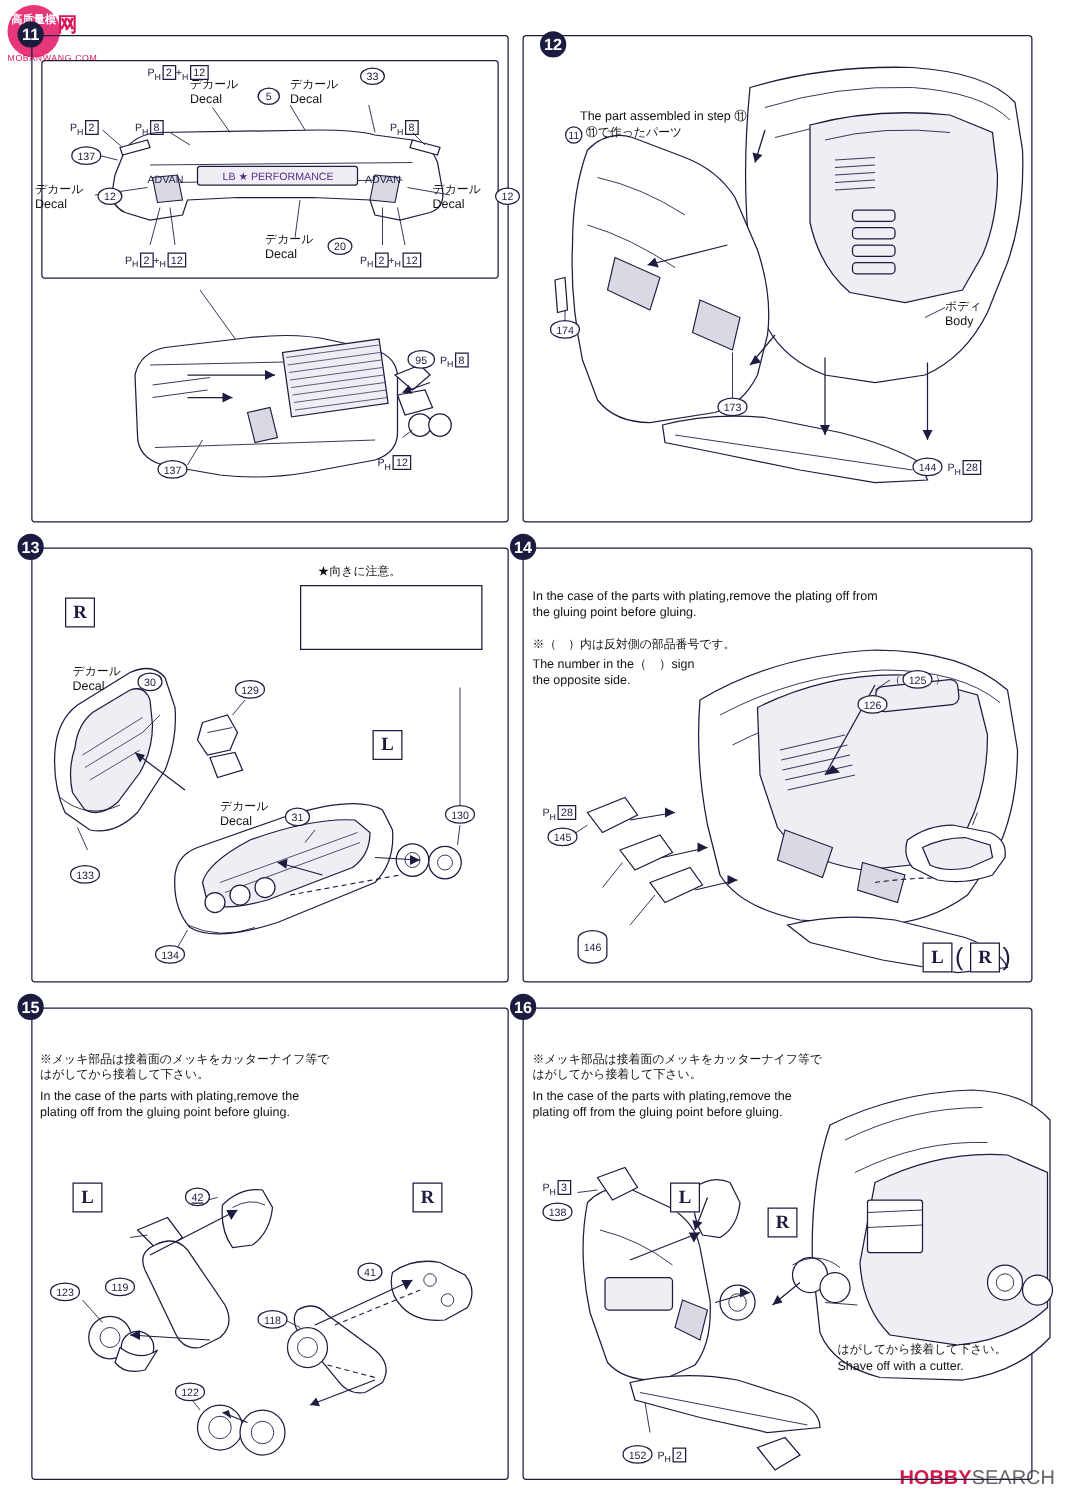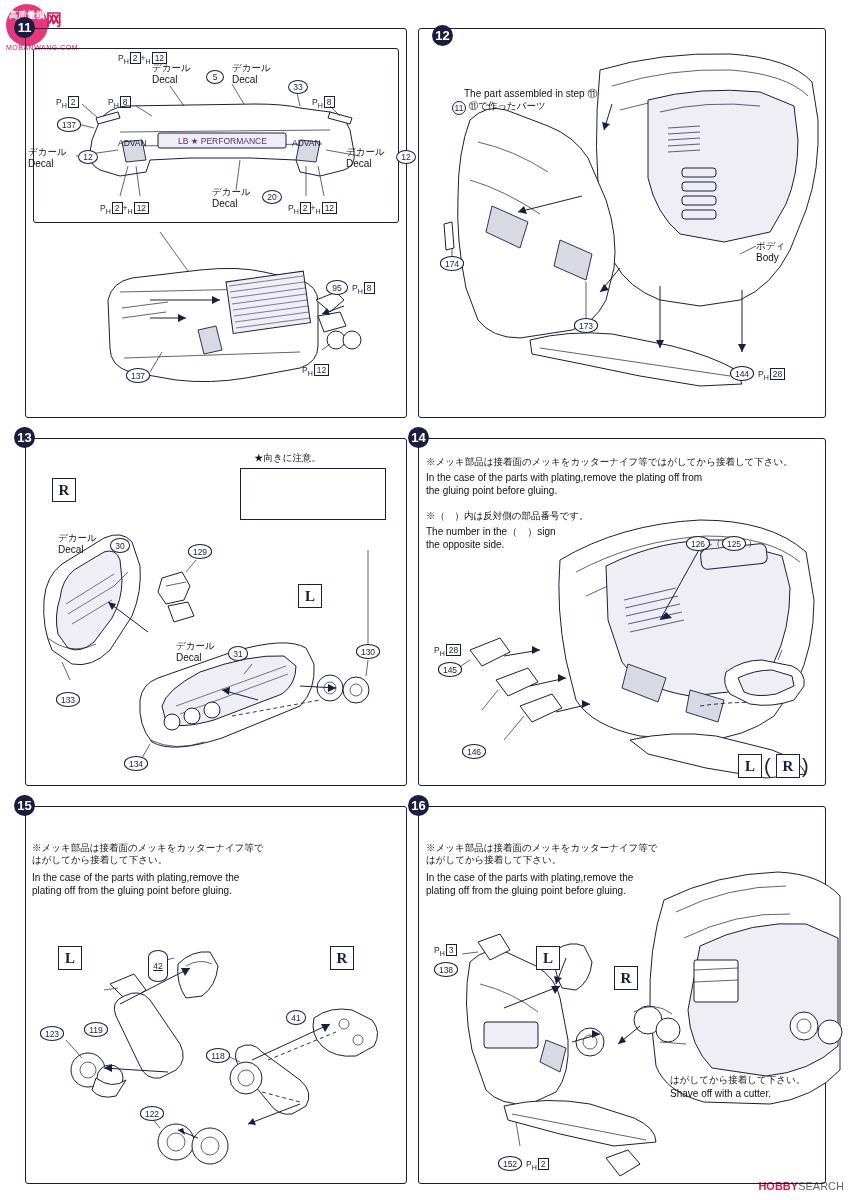--- a/index.html
+++ b/index.html
@@ -18,21 +18,21 @@
   .wm-tl { position:absolute; left:6px; top:4px; width:68px; height:46px; }
   .wm-tl .circle {
     position:absolute; left:0; top:0; width:42px; height:42px; border-radius:50%;
     background:#e8367a; color:#fff; font-size:9px; line-height:1.05; text-align:center;
     padding-top:7px; font-weight:bold;
   }
   .wm-tl .dotcn {
     position:absolute; left:40px; top:6px; font-size:16px; color:#d8145a; font-weight:bold;
   }
   .wm-tl .sub { position:absolute; left:0; top:40px; font-size:7px; color:#d8145a; letter-spacing:0.5px;}
-  .wm-br { position:absolute; right:8px; bottom:8px; font-size:11px; color:#666; }
+  .wm-br { position:absolute; right:8px; bottom:8px; font-size:16px; color:#666; }
   .wm-br .hb { color:#cf1b4b; font-weight:bold; }
 
   
   .panel { position:absolute; border:1.6px solid #1c1c40; border-radius:3px; }
   .step-badge {
     position:absolute; width:21px; height:21px; border-radius:50%;
     background:#1c1c40; color:#fff; font-size:13px; font-weight:bold;
     text-align:center; line-height:21px; z-index:6;
   }
 
@@ -161,21 +161,21 @@
     <path class="lthin" d="M330 288 L340 292"></path>
     <path class="lthin" d="M322 350 L330 344"></path>
   </svg>
 
   <div class="t jp" style="left:152px; top:62px;">デカール</div>
   <div class="t en" style="left:152px; top:74px;">Decal</div>
   <div class="pn" style="left:206px; top:70px; width:18px; height:14px; border-radius:9px/7px;">5</div>
 
   <div class="t jp" style="left:232px; top:62px;">デカール</div>
   <div class="t en" style="left:232px; top:74px;">Decal</div>
-  <div class="pn" style="left:288px; top:80px; width:20px; height:14px; border-radius:10px/7px;">33</div>
+  <div class="pn" style="left:288px; top:54px; width:20px; height:14px; border-radius:10px/7px;">33</div>
 
   <div class="t jp" style="left:28px; top:146px;">デカール</div>
   <div class="t en" style="left:28px; top:158px;">Decal</div>
   <div class="pn" style="left:78px; top:150px; width:20px; height:14px; border-radius:10px/7px;">12</div>
 
   <div class="t jp" style="left:346px; top:146px;">デカール</div>
   <div class="t en" style="left:346px; top:158px;">Decal</div>
   <div class="pn" style="left:396px; top:150px; width:20px; height:14px; border-radius:10px/7px;">12</div>
 
   <div class="t jp" style="left:212px; top:186px;">デカール</div>
@@ -382,35 +382,34 @@
     <path class="line" d="M700 548 L660 620"></path>
     <path class="arrw" d="M660 620 L666 612 L672 618 Z"></path>
 
     <path class="lthin" d="M470 660 L452 672"></path>
     <path class="lthin" d="M498 690 L482 710"></path>
     <path class="lthin" d="M524 716 L504 740"></path>
     <path class="lthin" d="M700 552 L712 544"></path>
     <path class="lthin" d="M778 660 L782 650"></path>
   </svg>
 
-  <div class="t jp" style="left:426px; top:456px;">※メッキ部品は接着面のメッキをカッターナイフ等ではがしてから接着して下さい。</div>
   <div class="t en" style="left:426px; top:472px;">In the case of the parts with plating,remove the plating off from
 the gluing point before gluing.</div>
   <div class="t jp" style="left:426px; top:510px;">※（　）内は反対側の部品番号です。</div>
   <div class="t en" style="left:426px; top:526px;">The number in the（　）sign
 the opposite side.</div>
 
-  <div class="pn" style="left:686px; top:536px; width:24px; height:15px; border-radius:12px/7px;">126</div>
+  <div class="pn" style="left:686px; top:556px; width:24px; height:15px; border-radius:12px/7px;">126</div>
   <div class="t sm" style="left:712px; top:538px; color:#1c1c40;">（</div>
   <div class="pn" style="left:722px; top:536px; width:24px; height:15px; border-radius:12px/7px;">125</div>
   <div class="t sm" style="left:748px; top:538px; color:#1c1c40;">）</div>
 
   <div class="ph" style="left:434px; top:644px;">P<sub>H</sub><span class="b">28</span></div>
   <div class="pn" style="left:438px; top:662px; width:24px; height:15px; border-radius:12px/7px;">145</div>
-  <div class="pn" style="left:462px; top:744px; width:24px; height:15px; border-radius:12px/7px;text-align:right;">146</div>
+  <div class="pn" style="left:462px; top:744px; width:24px; height:27px; border-radius:12px/7px;text-align:right;">146</div>
 
   <div class="lbl-lr" style="left:738px; top:754px; width:24px; height:24px;">L</div>
   <div class="t" style="left:764px; top:754px; font-size:20px; color:#1c1c40;">(</div>
   <div class="lbl-lr" style="left:776px; top:754px; width:24px; height:24px;">R</div>
   <div class="t" style="left:802px; top:754px; font-size:20px; color:#1c1c40;">)</div>
 
   <div class="step-badge" style="left:14px; top:795px;">15</div>
   <div class="panel" style="left:25px; top:806px; width:382px; height:378px;"></div>
 
   <svg width="852" height="1200">
@@ -457,21 +456,21 @@
   </svg>
 
   <div class="t jp" style="left:32px; top:842px;">※メッキ部品は接着面のメッキをカッターナイフ等で
 はがしてから接着して下さい。</div>
   <div class="t en" style="left:32px; top:872px;">In the case of the parts with plating,remove the
 plating off from the gluing point before gluing.</div>
 
   <div class="lbl-lr" style="left:58px; top:946px; width:24px; height:24px;">L</div>
   <div class="lbl-lr" style="left:330px; top:946px; width:24px; height:24px;">R</div>
 
-  <div class="pn" style="left:148px; top:950px; width:20px; height:32px; border-radius:10px/7px;text-decoration:underline;">42</div>
+  <div class="pn" style="left:148px; top:950px; width:20px; height:15px; border-radius:10px/7px;text-decoration:underline;">42</div>
   <div class="pn" style="left:286px; top:1010px; width:20px; height:15px; border-radius:10px/7px;">41</div>
   <div class="pn" style="left:84px; top:1022px; width:24px; height:15px; border-radius:12px/7px;">119</div>
   <div class="pn" style="left:206px; top:1048px; width:24px; height:15px; border-radius:12px/7px;">118</div>
   <div class="pn" style="left:40px; top:1026px; width:24px; height:15px; border-radius:12px/7px;">123</div>
   <div class="pn" style="left:140px; top:1106px; width:24px; height:15px; border-radius:12px/7px;">122</div>
 
   <div class="step-badge" style="left:408px; top:795px;">16</div>
   <div class="panel" style="left:418px; top:806px; width:408px; height:378px;"></div>
 
   <svg width="852" height="1200">

